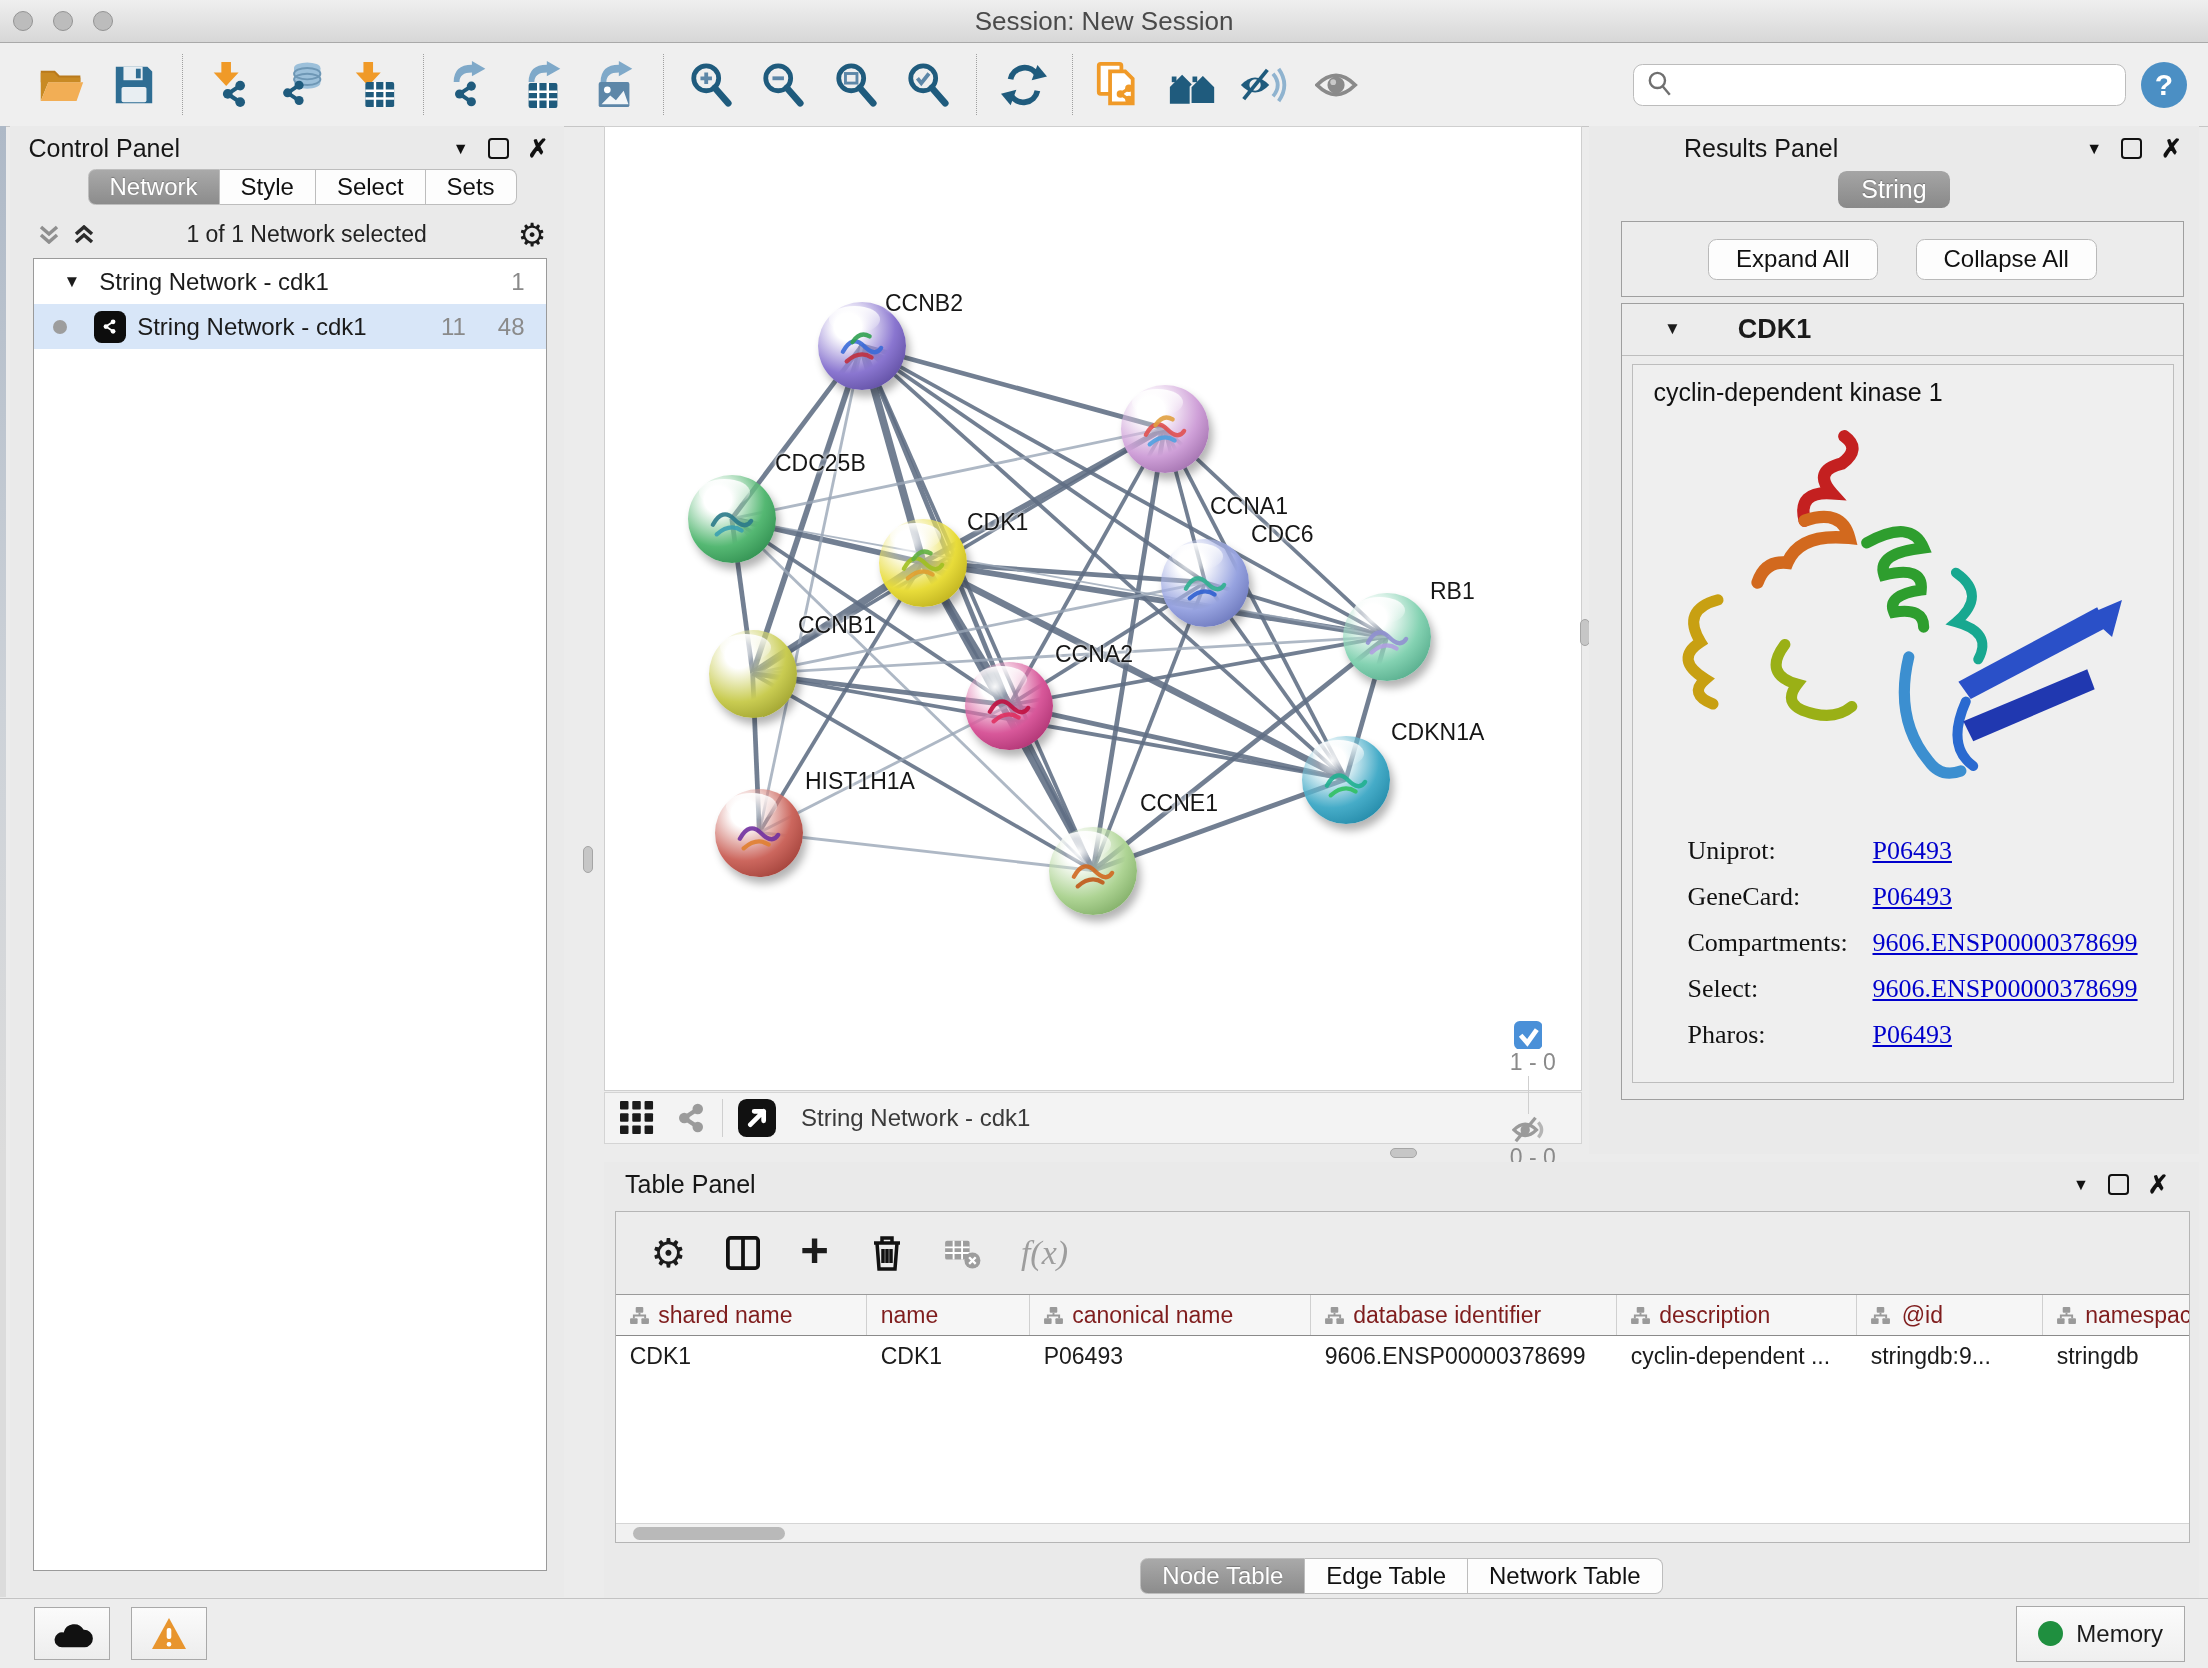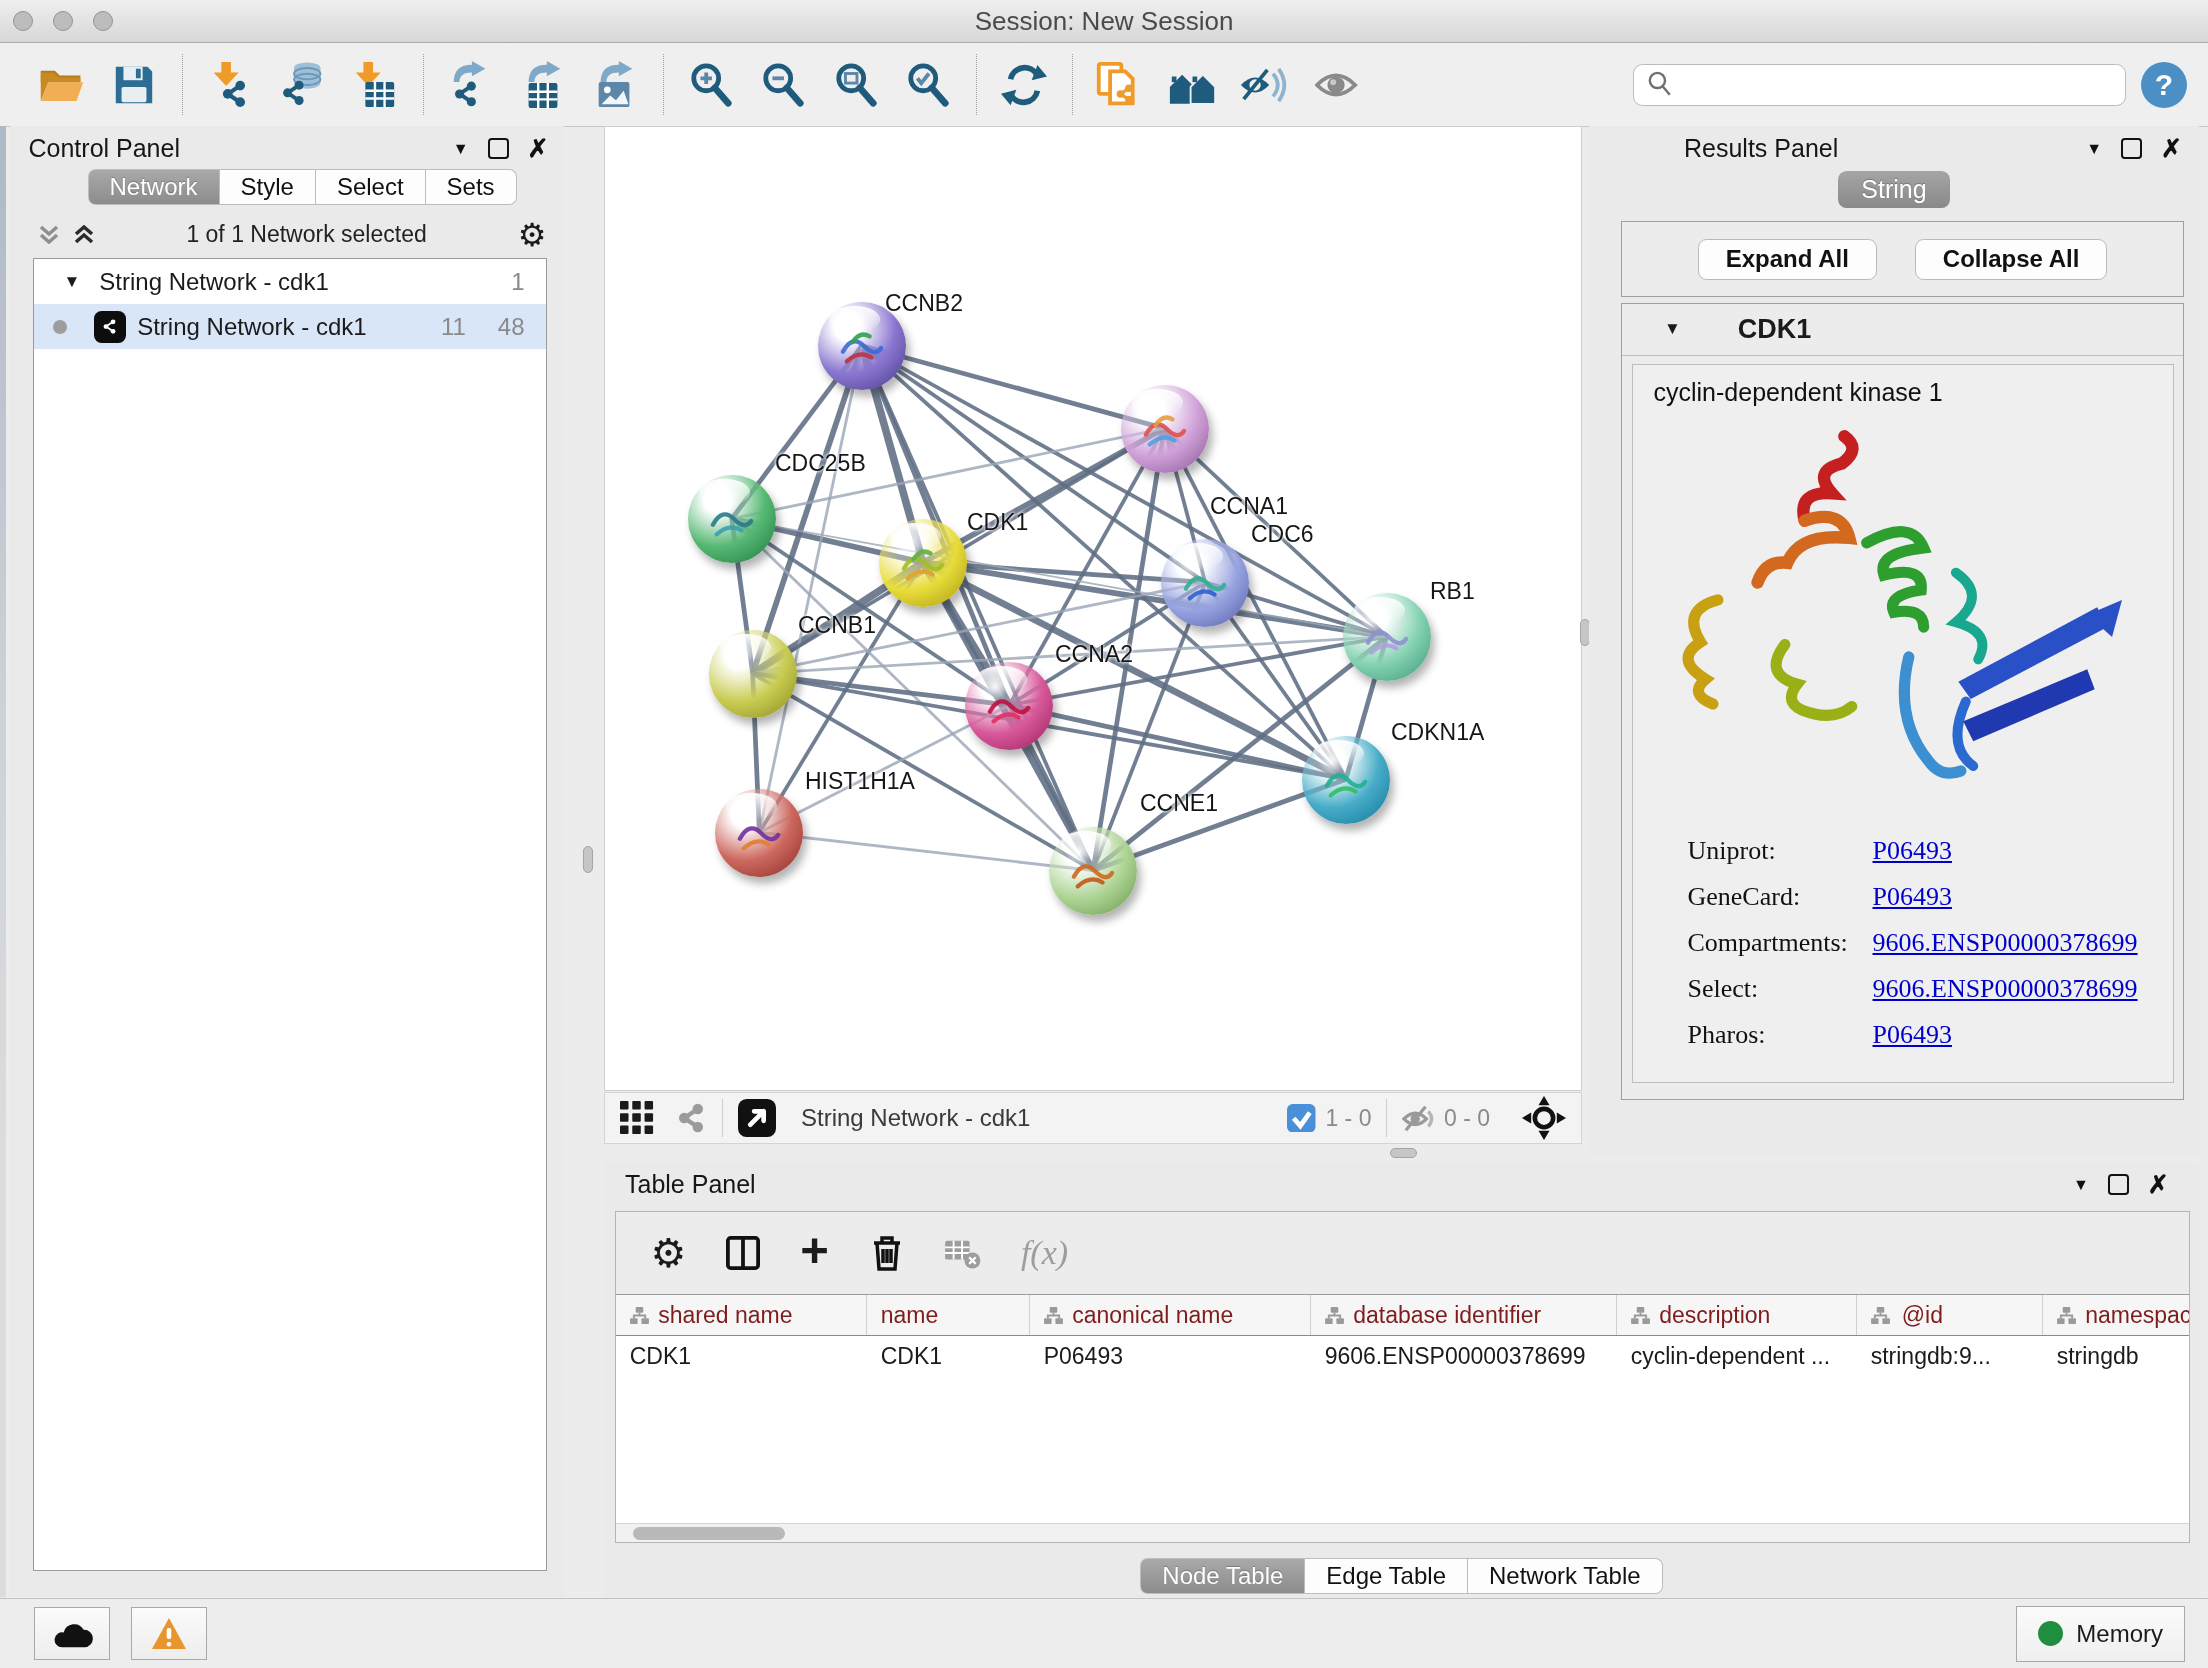--- a/index.html
+++ b/index.html
@@ -55,30 +55,30 @@
   .node .gloss{position:absolute;left:13%;top:5%;width:58%;height:30%;border-radius:50%;
                background:linear-gradient(rgba(255,255,255,.95),rgba(255,255,255,0));}
   .node svg{position:absolute;left:0;top:0;}
   .node-label{position:absolute;font-size:23px;color:#161616;white-space:nowrap;
               text-shadow:0 0 3.8px #fff,0 0 3.8px #fff;}
   .net-toolbar{left:604px;top:1092px;width:978px;height:52px;background:#f3f3f3;border:1px solid #d4d4d4;
                box-sizing:border-box;display:flex;align-items:center;padding:0 15px;}
   .nt-sep{width:0;height:38px;border-left:1px solid #cfcfcf;margin:0 15px;}
   .nt-name{font-size:24px;color:#3a3a3a;margin-left:25px;}
   .nt-count{font-size:23px;color:#8a8a8a;margin-left:9.5px;}
-  .nt-right{margin-left:auto;display:flex;align-items:center;}
+  .nt-right{margin-left:auto;display:flex;align-items:center;flex-direction:column;}
   .nt-check{width:28.5px;height:28.5px;}
   
   .results-panel{left:1589px;top:126px;width:610px;height:1028px;background:#eaeaea;}
   .rp-header{padding:5.7px 17px 0 95px;}
   .rp-tab{margin:5.7px auto 0;width:112px;text-align:center;font-size:25px;color:#fff;
           background:linear-gradient(#a5a5a5,#898989);border-radius:8.6px;padding:3.8px 0;text-shadow:0 -1px 1px rgba(0,0,0,.25);}
   .rp-box1{margin:13.3px 15px 0 32px;border:1.9px solid #9f9f9f;background:#ececec;height:76px;
            display:flex;align-items:center;justify-content:center;gap:38px;box-sizing:border-box;}
-  .rp-btn{font-size:24px;background:#fdfdfd;border:1px solid #b9b9b9;border-radius:8.6px;padding:5.7px 27px;color:#111;font-weight:bold;}
+  .rp-btn{font-size:24px;background:#fdfdfd;border:1px solid #b9b9b9;border-radius:8.6px;padding:5.7px 27px;color:#111;}
   .rp-box2{margin:5.7px 15px 0 32px;border:1.9px solid #9f9f9f;background:#ececec;height:797px;box-sizing:border-box;overflow:hidden;}
   .gene-header{display:flex;align-items:center;height:51px;border-bottom:1.9px solid #bdbdbd;font-size:27px;font-weight:bold;}
   .gene-header .tri{font-size:17px;margin:0 57px 0 42px;font-weight:normal;}
   .gene-inner{margin:7.6px 9.5px;border:1px solid #bdbdbd;background:#efefef;height:719px;box-sizing:border-box;overflow:hidden;}
   .gene-desc{font-size:25px;margin:13.3px 0 0 21px;color:#111;}
   .crosslinks{margin:9.5px 0 0 34px;font-family:"Liberation Serif",serif;}
   .cl-head{font-size:27.6px;font-weight:bold;margin-bottom:9.5px;}
   .cl-row{display:flex;font-size:26px;margin:0 0 16px 21px;}
   .cl-label{width:185px;color:#111;}
   .cl-value{color:var(--link);text-decoration:underline;}

